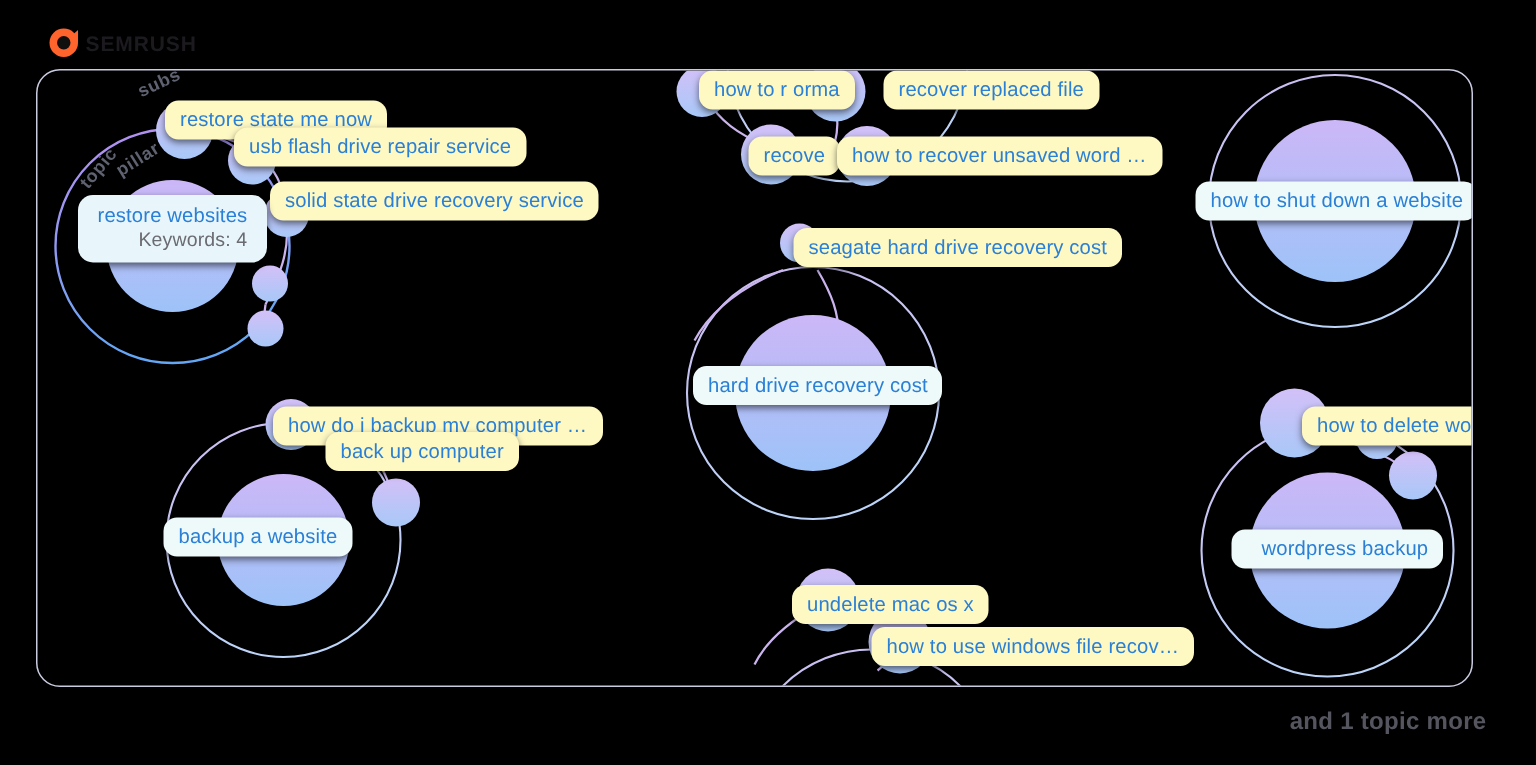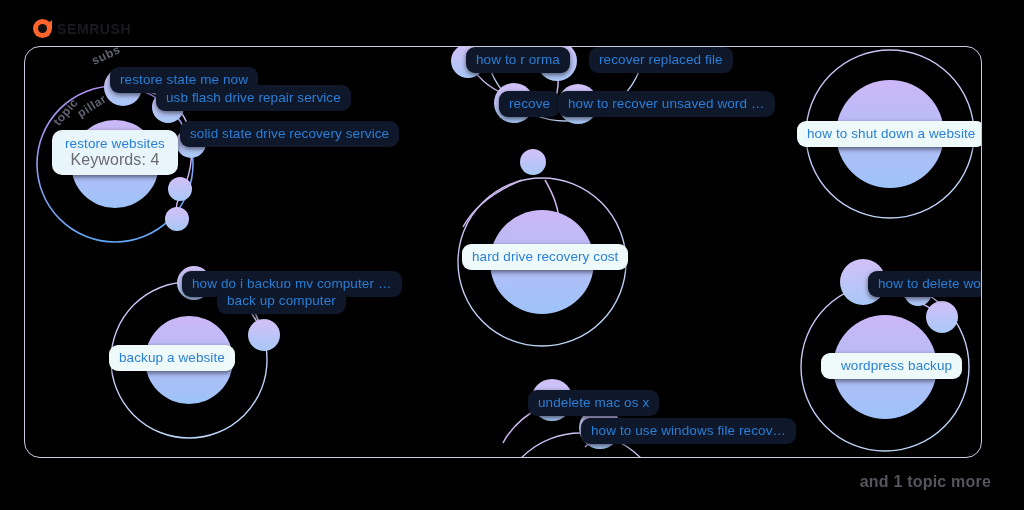--- a/index.html
+++ b/index.html
@@ -35,37 +35,37 @@
   #canvas{
     position:absolute;left:24px;top:46px;width:958px;height:412px;
     border:1.6px solid #c9cbe0;border-radius:16px;
     box-sizing:border-box;overflow:hidden;background:#000;
   }
   #graph{position:absolute;left:0;top:0;}
 
   
   .lbl{
     position:absolute;
-    background:#0f172a;
+    background:#fef9c3;
     color:#2a7fd6;
     border-radius:9px;
     padding:5px 10px 6px;
     font-size:13.5px;line-height:15px;
     white-space:nowrap;
     box-shadow:0 2px 5px rgba(0,0,0,.55);
     letter-spacing:.1px;
   }
   .lbl.pillar{
     background:#e8f6fb;
     border-radius:10px;
     padding:6px 13px 7px;
-    text-align:center;
+    text-align:right;
   }
   .lbl.pillar .kw{
-    display:block;color:#6b6b72;font-size:16px;line-height:17px;
+    display:block;color:#6b6b72;font-size:13px;line-height:17px;
   }
   .lbl.big{background:#eefaf9;}
 
   
   .ring-cap{
     position:absolute;color:#5f6270;font-size:12px;font-weight:bold;
     letter-spacing:.5px;
   }
 
   
@@ -170,20 +170,21 @@
     <span class="lbl" style="left:85px;top:20px;">restore state me now</span>
     <span class="lbl" style="left:131px;top:38px;">usb flash drive repair service</span>
     <span class="lbl" style="left:155px;top:74px;">solid state drive recovery service</span>
     <span class="lbl pillar" style="left:27px;top:83px;"><span>restore websites</span><span class="kw">Keywords: 4</span></span>
 
     <span class="lbl" style="left:441px;top:0px;">how to r           orma</span>
     <span class="lbl" style="left:564px;top:0px;">recover replaced file</span>
     <span class="lbl" style="left:474px;top:44px;">recove</span>
     <span class="lbl" style="left:533px;top:44px;">how to recover unsaved word …</span>
 
+    <span class="lbl" style="left:504px;top:105px;">seagate hard drive recovery cost</span>
     <span class="lbl big" style="left:437px;top:197px;">hard drive recovery cost</span>
 
     <span class="lbl" style="left:157px;top:224px;">how do i backup my computer …</span>
     <span class="lbl" style="left:192px;top:241px;">back up computer</span>
     <span class="lbl big" style="left:84px;top:298px;">backup a website</span>
 
     <span class="lbl big" style="left:772px;top:74px;">how to shut down a website</span>
 
     <span class="lbl" style="left:843px;top:224px;">how to delete wordp</span>
     <span class="lbl big" style="left:796px;top:306px;padding-left:20px;">wordpress backup</span>

